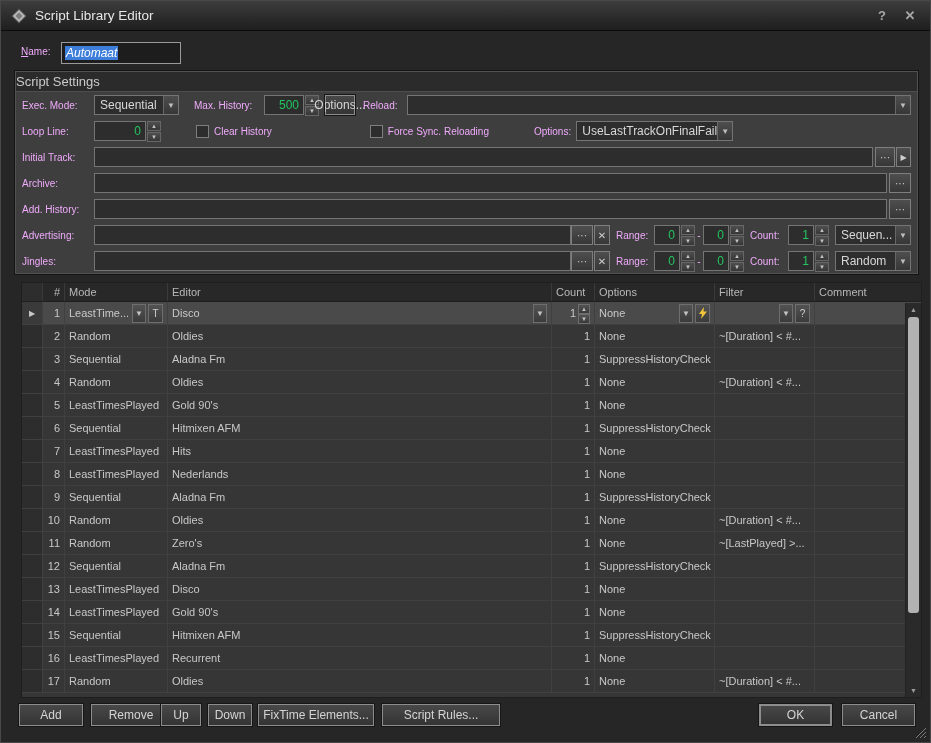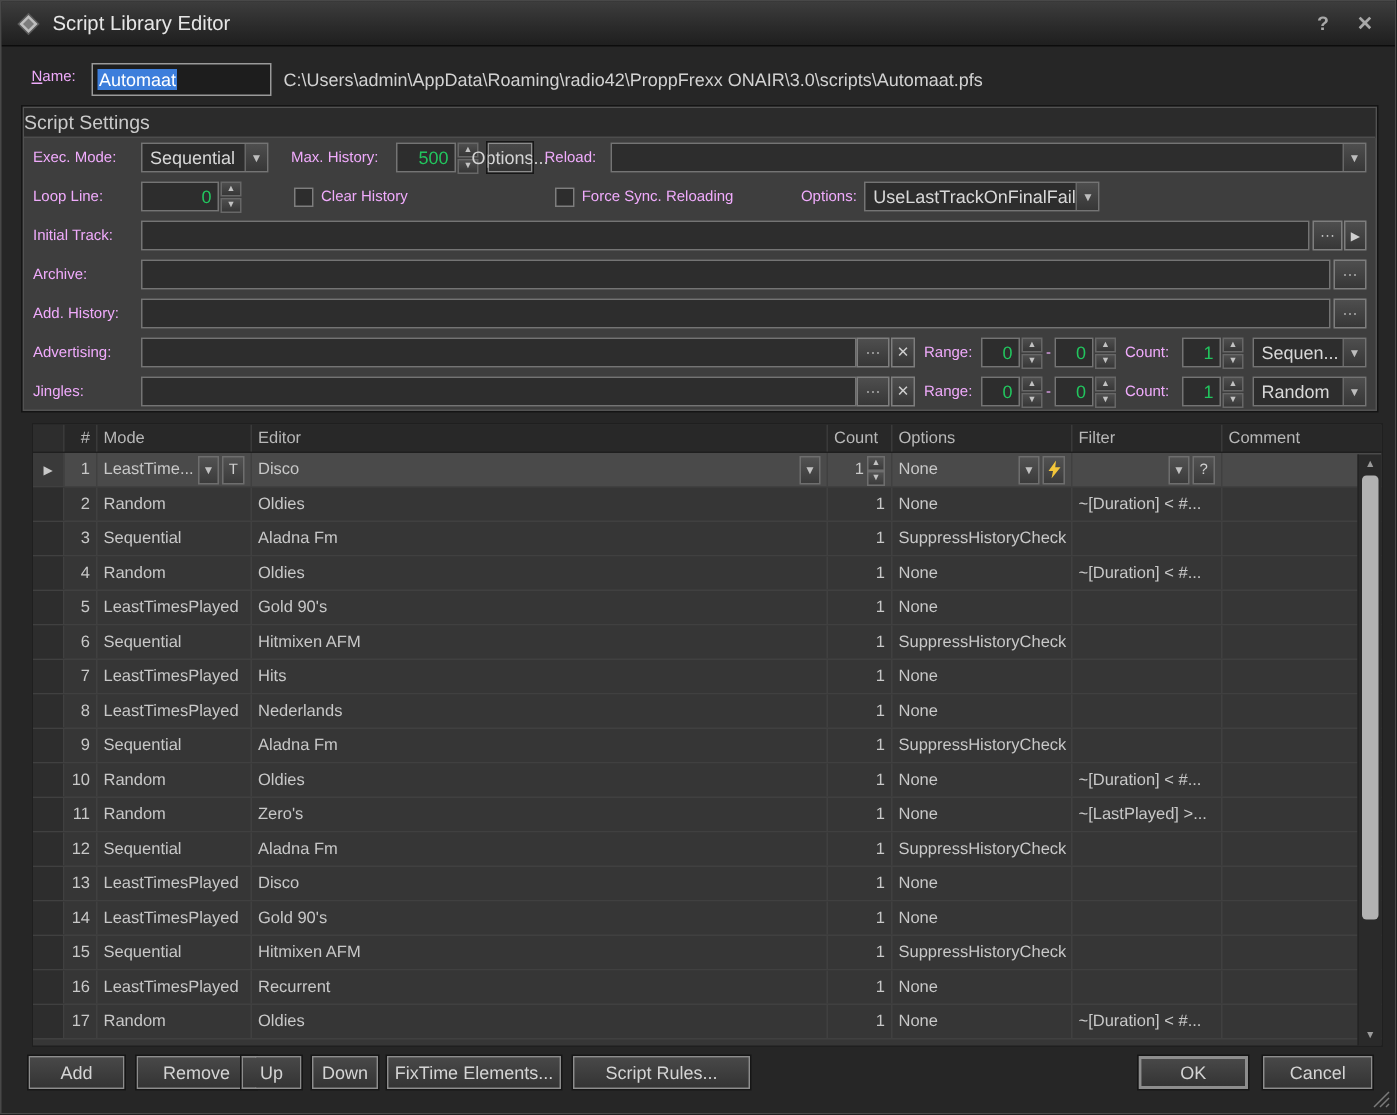--- a/index.html
+++ b/index.html
@@ -120,23 +120,22 @@
       </g>
     </svg>
     <span class="title">Script Library Editor</span>
     <span class="tb-spacer"></span>
     <span class="tb-btn">?</span>
     <span class="tb-btn">✕</span>
   </div>
 
   <span class="label mnemonic name-label">Name:</span>
   <div class="name-input">
-    <span style="background: rgb(61, 126, 219);">Automaat</span>
+    <span style="background: rgb(61, 126, 219); font-style: italic;">Automaat</span>
   </div>
-  <span class="name-path">C:\Users\admin\AppData\Roaming\radio42\ProppFrexx ONAIR\3.0\scripts\Automaat.pfs</span>
 
   <div class="group">
     <div class="group-header">Script Settings</div>
 
     <div class="grow" style="top:23px;">
       <span class="label glabel">Exec. Mode:</span>
       <div class="dd" style="width:85px;">
         <span class="dd-text">Sequential</span>
         <span class="dd-arrow">▼</span>
       </div>

